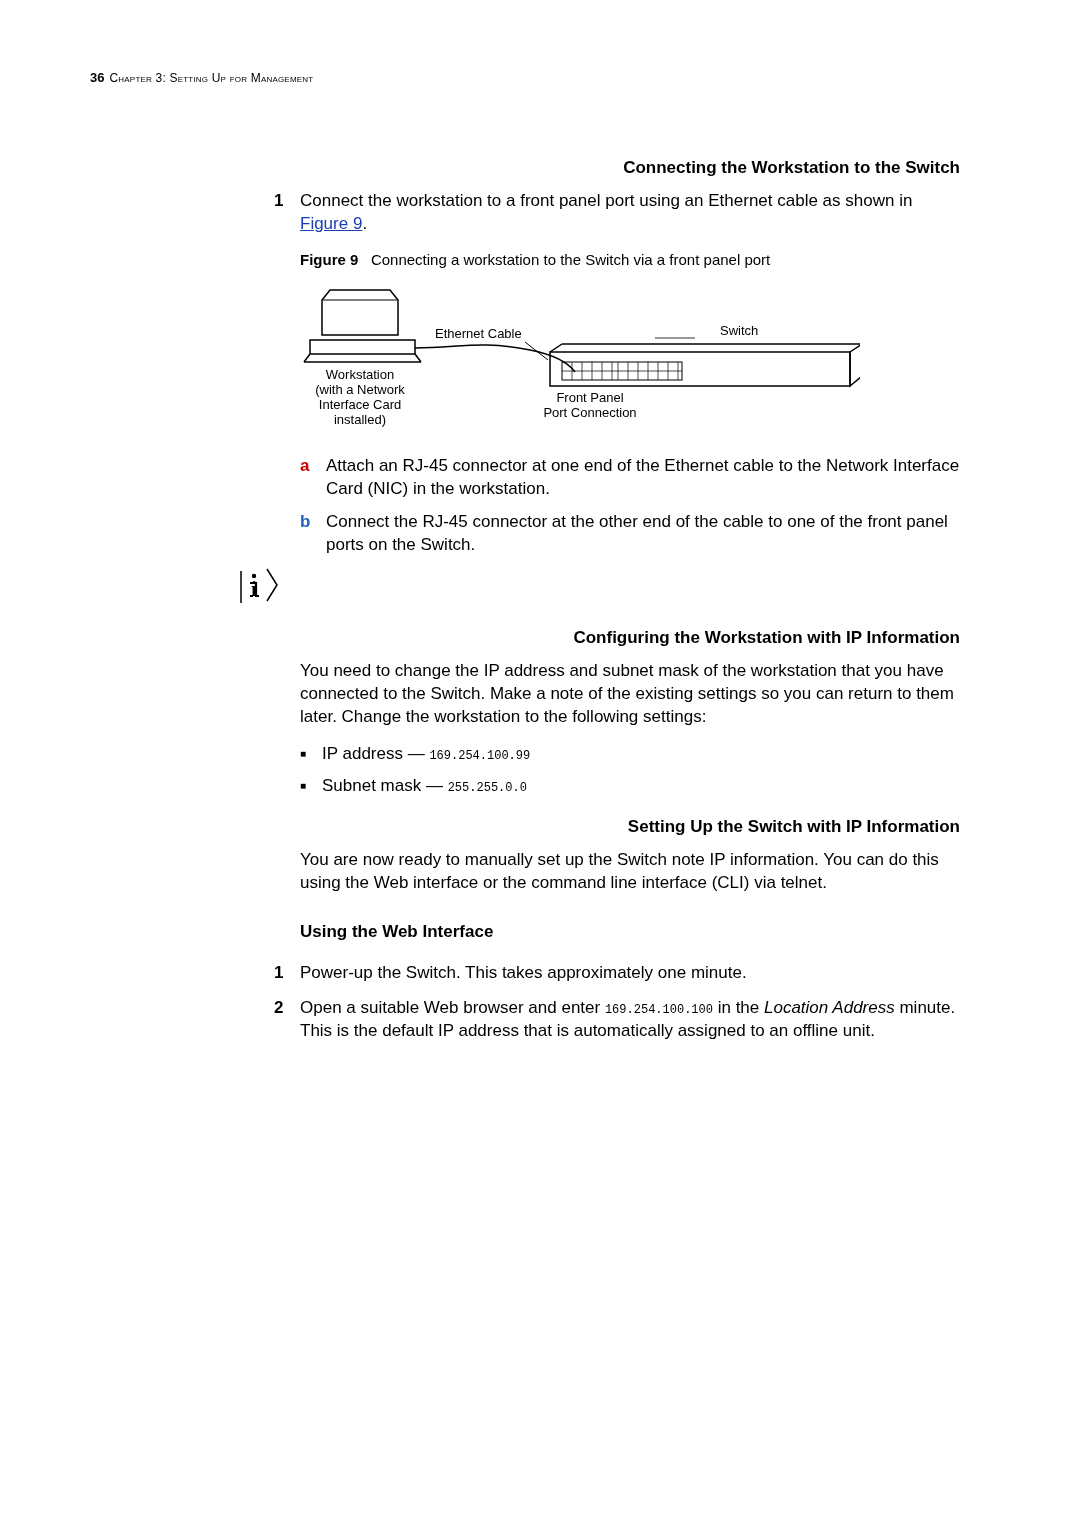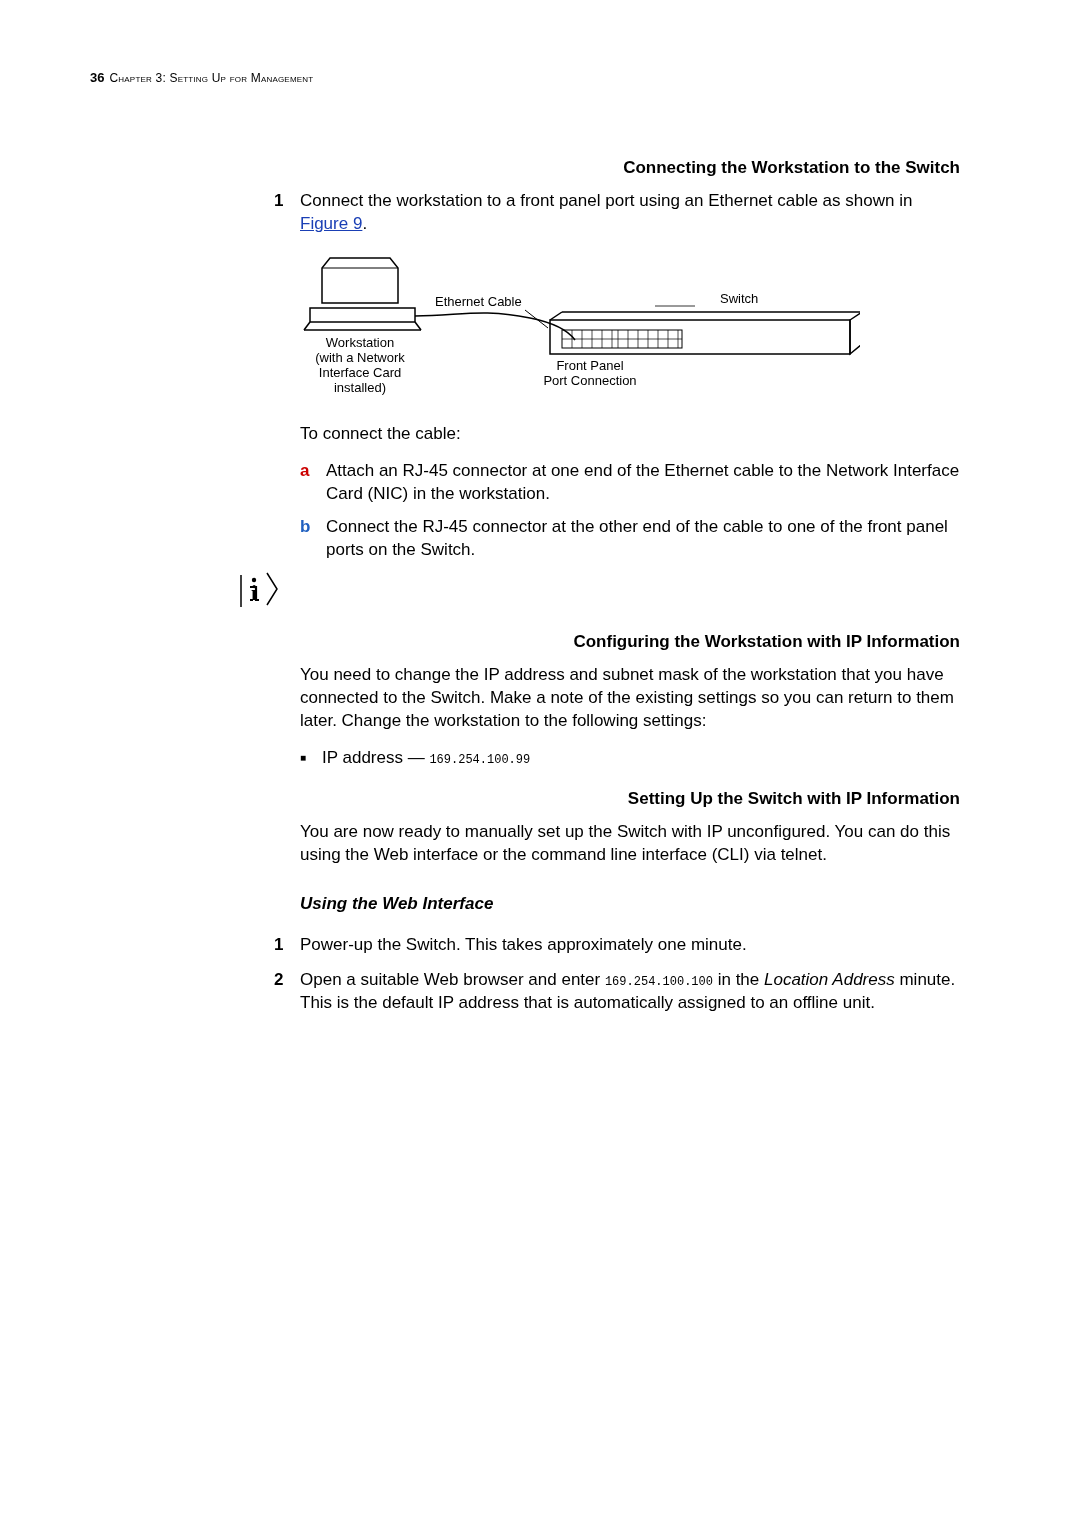--- a/index.html
+++ b/index.html
@@ -37,21 +37,20 @@
   }
   .content h3.sub {
     font-size: 17px;
     font-weight: bold;
     margin: 0 0 10px 0;
     text-align: right;
   }
   .content h3.sub-it {
     font-size: 17px;
     font-weight: bold;
-    font-style: italic;
     margin: 26px 0 18px 0;
   }
   .ol-num {
     list-style: none;
     padding: 0;
     margin: 0 0 12px 0;
   }
   .ol-num > li {
     position: relative;
     padding-left: 0;
@@ -140,20 +139,23 @@
 
     <h3 class="sub">Connecting the Workstation to the Switch</h3>
 
     <ol class="ol-num">
       <li>
         <span class="marker">1</span>
         <span>Connect the workstation to a front panel port using an Ethernet cable as shown in </span><a href="#" class="link">Figure 9</a><span>.</span>
       </li>
     </ol>
 
+    <p class="fig-cap">
+      <b>Figure 9</b>&nbsp;&nbsp;&nbsp;<span>Connecting a workstation to the Switch via a front panel port</span>
+    </p>
 
     <div class="figure">
       <svg width="560" height="150" viewBox="0 0 560 150">
 
         <path d="M30 10 L90 10 L98 20 L98 55 L22 55 L22 20 Z" fill="none" stroke="#000" stroke-width="1.5"></path>
         <line x1="22" y1="20" x2="98" y2="20" stroke="#000" stroke-width="1"></line>
 
         <rect x="10" y="60" width="105" height="14" fill="none" stroke="#000" stroke-width="1.5"></rect>
         <line x1="10" y1="74" x2="4" y2="82" stroke="#000" stroke-width="1.5"></line>
         <line x1="115" y1="74" x2="121" y2="82" stroke="#000" stroke-width="1.5"></line>
@@ -190,21 +192,20 @@
         <text x="60" y="99" font-size="13" text-anchor="middle" fill="#000">Workstation</text>
         <text x="60" y="114" font-size="13" text-anchor="middle" fill="#000">(with a Network</text>
         <text x="60" y="129" font-size="13" text-anchor="middle" fill="#000">Interface Card</text>
         <text x="60" y="144" font-size="13" text-anchor="middle" fill="#000">installed)</text>
 
         <text x="290" y="122" font-size="13" text-anchor="middle" fill="#000">Front Panel</text>
         <text x="290" y="137" font-size="13" text-anchor="middle" fill="#000">Port Connection</text>
       </svg>
     </div>
 
-    <p class="para">To connect the cable:</p>
 
     <ol class="ol-alpha">
       <li>
         <span class="amarker red">a</span>
         <span>Attach an RJ-45 connector at one end of the Ethernet cable to the Network Interface Card (NIC) in the workstation.</span>
       </li>
       <li>
         <span class="amarker blue">b</span>
         <span>Connect the RJ-45 connector at the other end of the cable to one of the front panel ports on the Switch.</span>
       </li>
@@ -222,24 +223,27 @@
         </svg>
       </div>
     </div>
 
     <h3 class="sub">Configuring the Workstation with IP Information</h3>
     <p class="para">You need to change the IP address and subnet mask of the workstation that you have connected to the Switch. Make a note of the existing settings so you can return to them later. Change the workstation to the following settings:</p>
     <ul class="ul-sq">
       <li>
         <span>IP address — </span><span class="mono">169.254.100.99</span>
       </li>
+      <li>
+        <span>Subnet mask — </span><span class="mono">255.255.0.0</span>
+      </li>
     </ul>
 
     <h3 class="sub">Setting Up the Switch with IP Information</h3>
-    <p class="para">You are now ready to manually set up the Switch with IP unconfigured. You can do this using the Web interface or the command line interface (CLI) via telnet.</p>
+    <p class="para">You are now ready to manually set up the Switch note IP information. You can do this using the Web interface or the command line interface (CLI) via telnet.</p>
 
     <h3 class="sub-it">Using the Web Interface</h3>
 
     <ol class="ol-num">
       <li style="margin-bottom:12px">
         <span class="marker">1</span>
         <span>Power-up the Switch. This takes approximately one minute.</span>
       </li>
       <li>
         <span class="marker">2</span>

